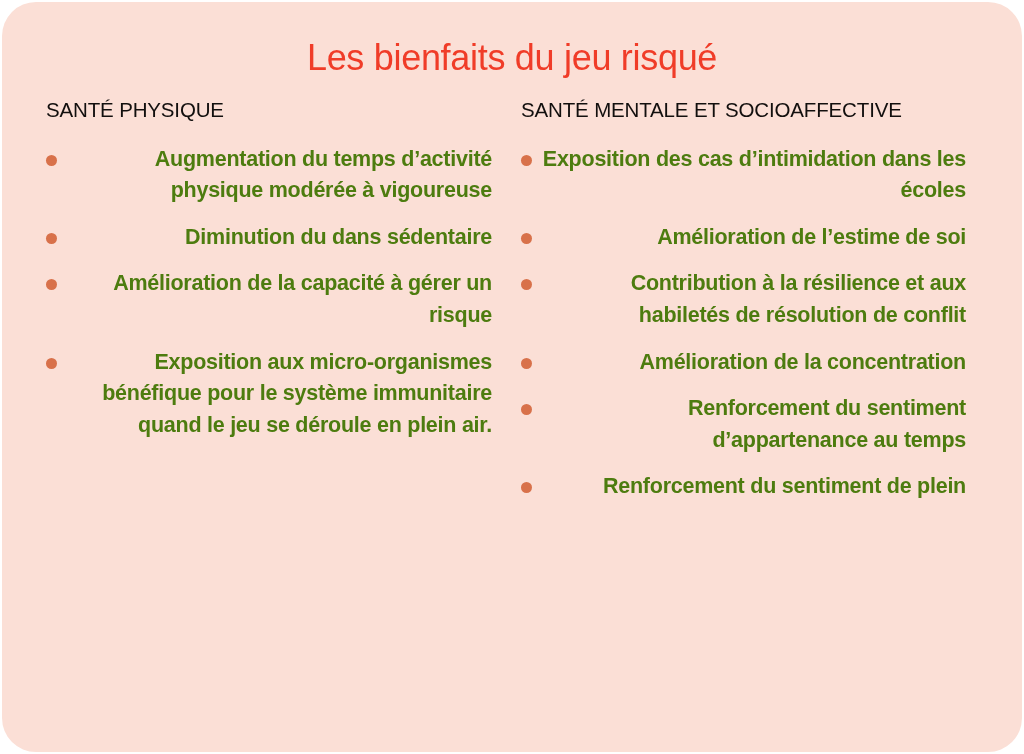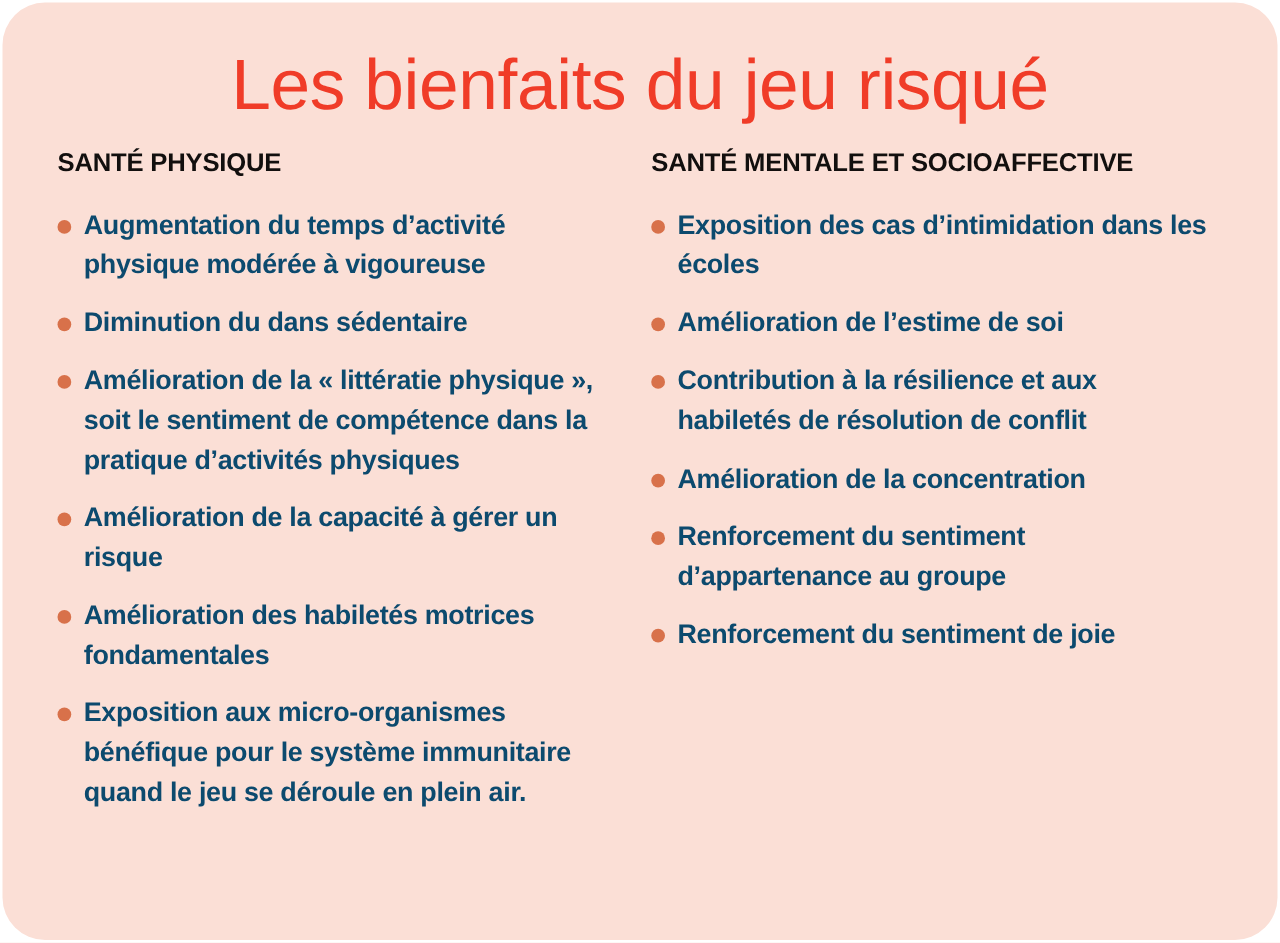--- a/index.html
+++ b/index.html
@@ -18,21 +18,21 @@
     width: 1020px;
     height: 750px;
     background: #fbdfd6;
     border-radius: 34px;
     overflow: hidden;
   }
 
   #card-title {
     text-align: center;
     color: #f03c28;
-    font-size: 57px;
+    font-size: 36px;
     font-weight: 400;
     letter-spacing: -0.3px;
     line-height: 1;
     padding-top: 38px;
     font-family: "Liberation Sans", sans-serif;
   }
 
   #columns {
     display: flex;
     padding: 0 0 0 0;
@@ -41,41 +41,42 @@
 
   .column {
     flex: 0 0 auto;
   }
 
   .column.left  { width: 500px; padding-left: 44px; }
   .column.right { width: 500px; padding-left: 19px; }
 
   .column-heading {
     font-size: 20.5px;
-    font-weight: bold;
+    font-weight: normal;
     color: #120f0e;
     letter-spacing: -0.15px;
     line-height: 1.1;
     margin-bottom: 22px;
     white-space: nowrap;
   }
 
   .bullet-list {
     list-style: none;
   }
 
   .bullet-item {
     position: relative;
     padding-left: 21px;
     font-size: 21.5px;
     font-weight: bold;
-    color: #0c4a6e;
+    color: #4d7c0f;
     line-height: 1.47;
     letter-spacing: -0.25px;
     margin-bottom: 15px;
+    text-align: right;
   }
 
   .bullet-item:last-child { margin-bottom: 0; }
 
   .bullet-dot {
     position: absolute;
     left: 0;
     top: 11px;
     width: 11px;
     height: 11px;
@@ -101,29 +102,21 @@
         <li class="bullet-item">
           <span class="bullet-dot"></span>
           <span>Augmentation du temps d’activité physique modérée à vigoureuse</span>
         </li>
         <li class="bullet-item">
           <span class="bullet-dot"></span>
           <span>Diminution du dans sédentaire</span>
         </li>
         <li class="bullet-item">
           <span class="bullet-dot"></span>
-          <span>Amélioration de la « littératie physique », soit le sentiment de compétence dans la pratique d’activités physiques</span>
-        </li>
-        <li class="bullet-item">
-          <span class="bullet-dot"></span>
           <span>Amélioration de la capacité à gérer un risque</span>
-        </li>
-        <li class="bullet-item">
-          <span class="bullet-dot"></span>
-          <span>Amélioration des habiletés motrices fondamentales</span>
         </li>
         <li class="bullet-item">
           <span class="bullet-dot"></span>
           <span>Exposition aux micro-organismes bénéfique pour le système immunitaire quand le jeu se déroule en plein air.</span>
         </li>
       </ul>
     </section>
 
     <section class="column right">
       <h2 class="column-heading">SANTÉ MENTALE ET SOCIOAFFECTIVE</h2>
@@ -139,23 +132,23 @@
         <li class="bullet-item">
           <span class="bullet-dot"></span>
           <span>Contribution à la résilience et aux habiletés de résolution de conflit</span>
         </li>
         <li class="bullet-item">
           <span class="bullet-dot"></span>
           <span>Amélioration de la concentration</span>
         </li>
         <li class="bullet-item">
           <span class="bullet-dot"></span>
-          <span>Renforcement du sentiment d’appartenance au groupe</span>
+          <span>Renforcement du sentiment d’appartenance au temps</span>
         </li>
         <li class="bullet-item">
           <span class="bullet-dot"></span>
-          <span>Renforcement du sentiment de joie</span>
+          <span>Renforcement du sentiment de plein</span>
         </li>
       </ul>
     </section>
 
   </div>
 </div>
 
 </body></html>

